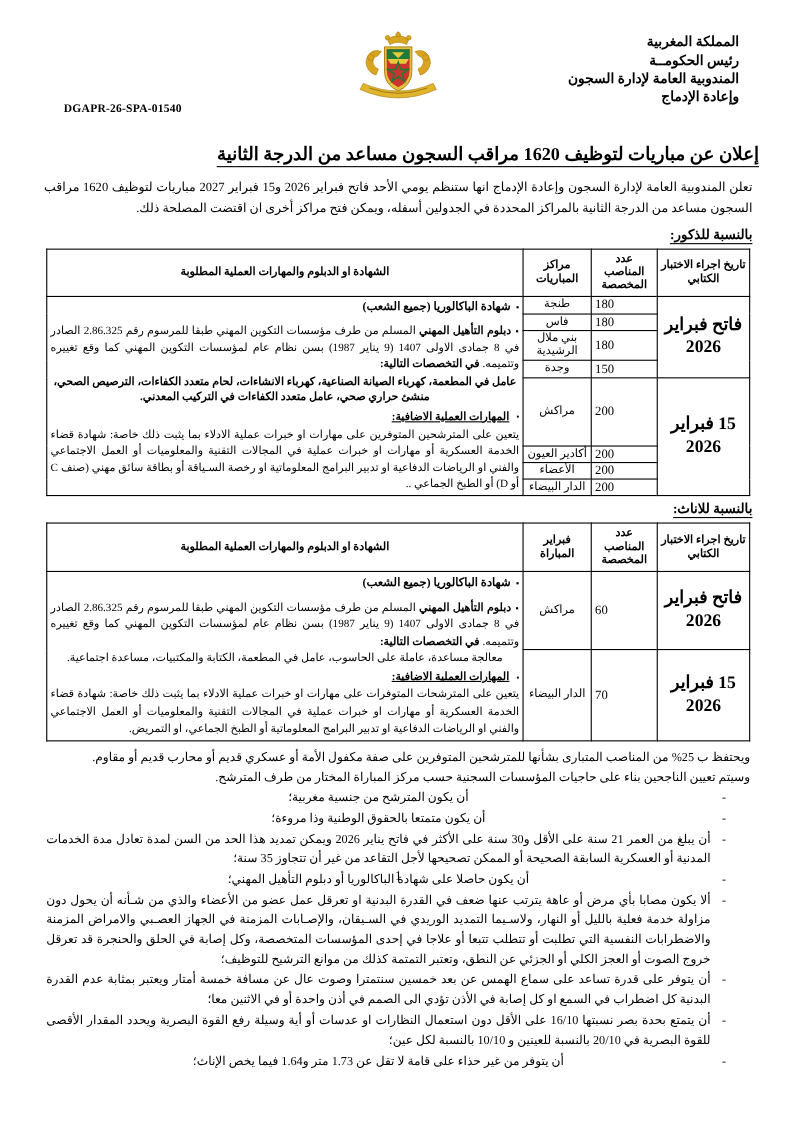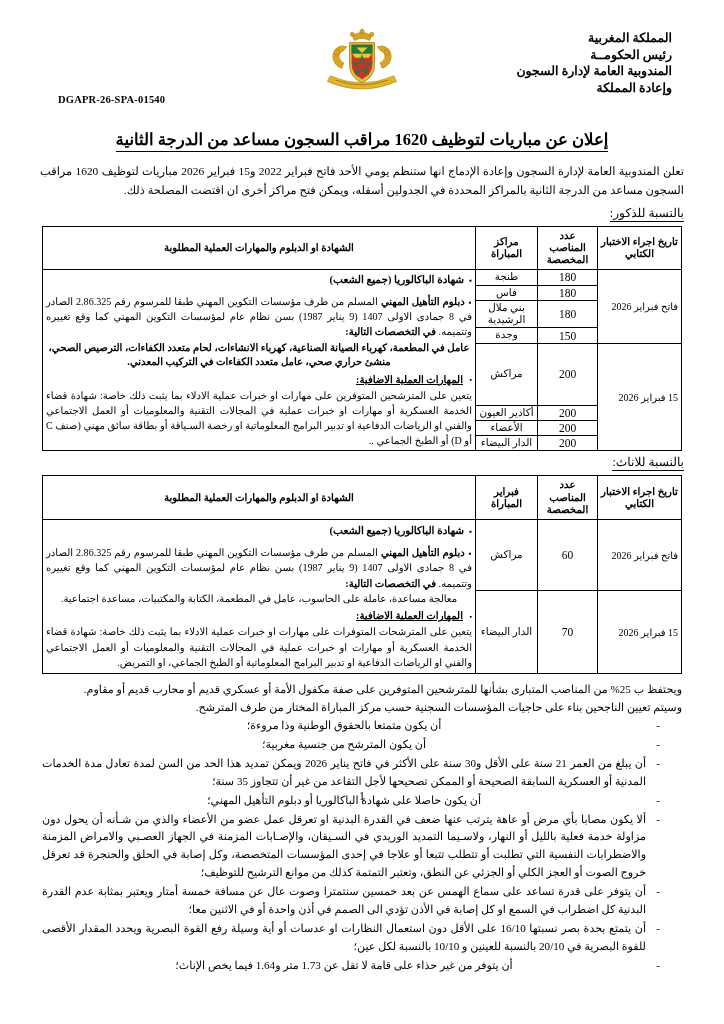--- a/index.html
+++ b/index.html
@@ -56,21 +56,20 @@
     top: 68px;
     direction: ltr;
     font-family: "Liberation Serif", "DejaVu Serif", serif;
     font-weight: bold;
     font-size: 10.5px;
     letter-spacing: 0.2px;
   }
 
   
   .main-title {
-    text-align: center;
     direction: rtl;
     font-weight: bold;
     font-size: 16.5px;
     margin-top: 18px;
     margin-bottom: 12px;
   }
   .main-title span {
     border-bottom: 1.6px solid #000;
     padding-bottom: 2px;
   }
@@ -81,21 +80,21 @@
     text-align: justify;
     font-size: 11.4px;
     line-height: 1.65;
     padding: 0 6px;
     margin-bottom: 6px;
   }
 
   .section-label {
     direction: rtl;
     text-align: right;
-    font-weight: normal;
+    font-weight: bold;
     font-size: 12.2px;
     margin: 4px 6px 5px 0;
   }
   .section-label span {
     border-bottom: 1.3px solid #000;
     padding-bottom: 1px;
   }
 
   
   table.grid {
@@ -118,29 +117,29 @@
     line-height: 1.2;
     padding: 3px 2px;
   }
   td.c-city {
     text-align: center;
     font-size: 10.4px;
     line-height: 1.18;
     width: 62px;
   }
   td.c-num {
-    text-align: center;
+    text-align: left;
     font-size: 11.5px;
     width: 60px;
     font-family: "Liberation Serif", "DejaVu Serif", serif;
   }
   td.c-date {
-    text-align: right;
-    font-size: 10px;
-    font-weight: normal;
+    text-align: center;
+    font-size: 16px;
+    font-weight: bold;
     width: 84px;
     line-height: 1.3;
   }
   td.c-body {
     text-align: right;
     font-size: 10.1px;
     line-height: 1.5;
     padding: 3px 6px 3px 6px;
     vertical-align: top;
   }
@@ -275,48 +274,48 @@
       <g fill="#e0b52c" stroke="#a8790d" stroke-width="0.8">
         <path d="M14 72 q46 20 92 0 l4 8 q-50 22 -100 0 z"></path>
       </g>
       <path d="M22 78 q38 14 76 0" fill="none" stroke="#8a6508" stroke-width="1"></path>
     </svg>
 
     <div class="header-titles">
       <div>المملكة المغربية</div>
       <div>رئيس الحكومــة</div>
       <div>المندوبية العامة لإدارة السجون</div>
-      <div>وإعادة المملكة</div>
+      <div>وإعادة الإدماج</div>
     </div>
 
     <div class="refno">DGAPR-26-SPA-01540</div>
   </div>
 
   <div class="main-title">
     <span>إعلان عن مباريات لتوظيف 1620 مراقب السجون مساعد من الدرجة الثانية</span>
   </div>
 
-  <div class="intro">تعلن المندوبية العامة لإدارة السجون وإعادة الإدماج انها ستنظم يومي الأحد فاتح فبراير 2022 و15 فبراير 2026 مباريات لتوظيف 1620 مراقب السجون مساعد من الدرجة الثانية بالمراكز المحددة في الجدولين أسفله، ويمكن فتح مراكز أخرى ان اقتضت المصلحة ذلك.</div>
+  <div class="intro">تعلن المندوبية العامة لإدارة السجون وإعادة الإدماج انها ستنظم يومي الأحد فاتح فبراير 2026 و15 فبراير 2027 مباريات لتوظيف 1620 مراقب السجون مساعد من الدرجة الثانية بالمراكز المحددة في الجدولين أسفله، ويمكن فتح مراكز أخرى ان اقتضت المصلحة ذلك.</div>
 
   <div class="section-label">
     <span>بالنسبة للذكور:</span>
   </div>
 
   <table class="grid">
     <colgroup>
       <col class="w-date">
         <col class="w-num">
         <col class="w-city">
         <col>
     </colgroup>
     <thead>
       <tr>
         <th>تاريخ اجراء الاختبار الكتابي</th>
         <th>عدد المناصب المخصصة</th>
-        <th>مراكز المباراة</th>
+        <th>مراكز المباريات</th>
         <th>الشهادة او الدبلوم والمهارات العملية المطلوبة</th>
       </tr>
     </thead>
     <tbody>
       <tr>
         <td class="c-date" rowspan="4">فاتح فبراير 2026</td>
         <td class="c-num">180</td>
         <td class="c-city">طنجة</td>
         <td class="c-body" rowspan="8">
           <div class="bullet-line">شهادة الباكالوريا (جميع الشعب)</div>
@@ -410,22 +409,22 @@
     </tbody>
   </table>
 
   <div class="post-para">
     <div>ويحتفظ ب 25% من المناصب المتبارى بشأنها للمترشحين المتوفرين على صفة مكفول الأمة أو عسكري قديم أو محارب قديم أو مقاوم.</div>
     <div>وسيتم تعيين الناجحين بناء على حاجيات المؤسسات السجنية حسب مركز المباراة المختار من طرف المترشح.</div>
   </div>
 
 
   <ul class="conds">
+    <li class="centered">أن يكون المترشح من جنسية مغربية؛</li>
     <li class="centered">أن يكون متمتعا بالحقوق الوطنية وذا مروءة؛</li>
-    <li class="centered">أن يكون المترشح من جنسية مغربية؛</li>
     <li>أن يبلغ من العمر 21 سنة على الأقل و30 سنة على الأكثر في فاتح يناير 2026 ويمكن تمديد هذا الحد من السن لمدة تعادل مدة الخدمات المدنية أو العسكرية السابقة الصحيحة أو الممكن تصحيحها لأجل التقاعد من غير أن تتجاوز 35 سنة؛</li>
     <li class="centered">أن يكون حاصلا على شهادة الباكالوريا أو دبلوم التأهيل المهني؛</li>
     <li>ألا يكون مصابا بأي مرض أو عاهة يترتب عنها ضعف في القدرة البدنية او تعرقل عمل عضو من الأعضاء والذي من شـأنه أن يحول دون مزاولة خدمة فعلية بالليل أو النهار، ولاسـيما التمديد الوريدي في السـيقان، والإصـابات المزمنة في الجهاز العصـبي والامراض المزمنة والاضطرابات النفسية التي تطلبت أو تتطلب تتبعا أو علاجا في إحدى المؤسسات المتخصصة، وكل إصابة في الحلق والحنجرة قد تعرقل خروج الصوت أو العجز الكلي أو الجزئي عن النطق، وتعتبر التمتمة كذلك من موانع الترشيح للتوظيف؛</li>
     <li>أن يتوفر على قدرة تساعد على سماع الهمس عن بعد خمسين سنتمترا وصوت عال عن مسافة خمسة أمتار ويعتبر بمثابة عدم القدرة البدنية كل اضطراب في السمع او كل إصابة في الأذن تؤدي الى الصمم في أذن واحدة أو في الاثنين معا؛</li>
     <li>أن يتمتع بحدة بصر نسبتها 16/10 على الأقل دون استعمال النظارات او عدسات أو أية وسيلة رفع القوة البصرية ويحدد المقدار الأقصى للقوة البصرية في 20/10 بالنسبة للعينين و 10/10 بالنسبة لكل عين؛</li>
     <li class="centered">أن يتوفر من غير حذاء على قامة لا تقل عن 1.73 متر و1.64 فيما يخص الإناث؛</li>
   </ul>
 
   <div class="page-number">1</div>
 </div>

